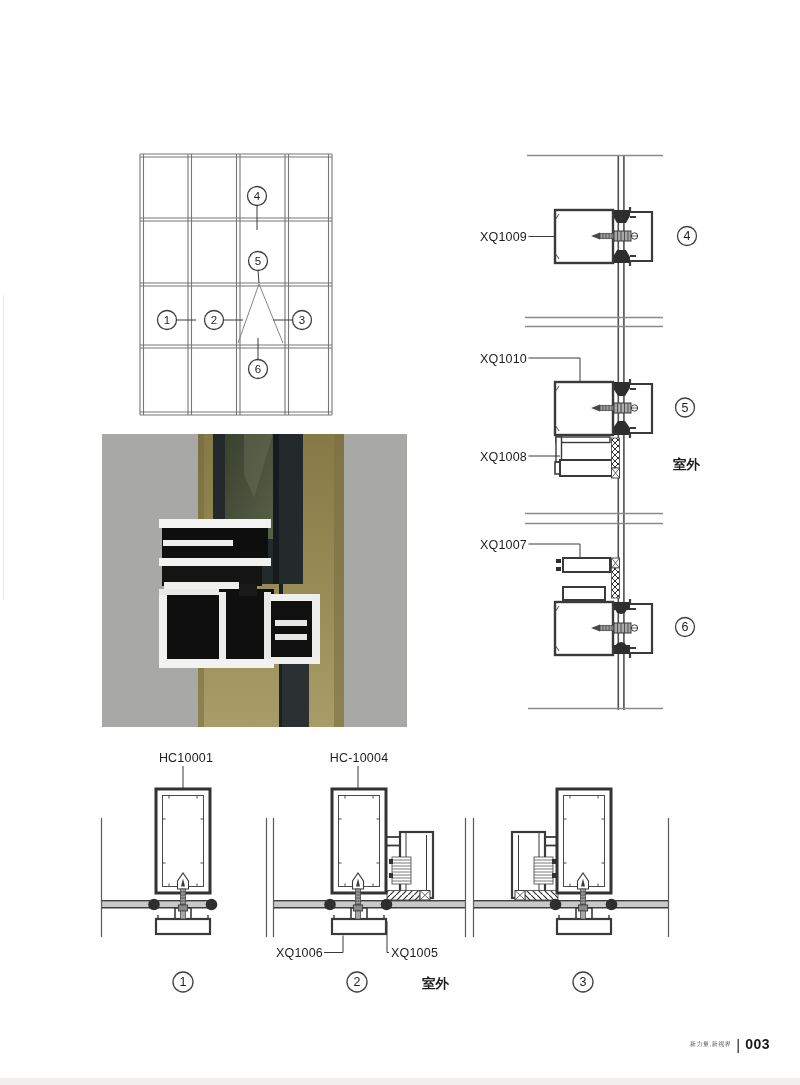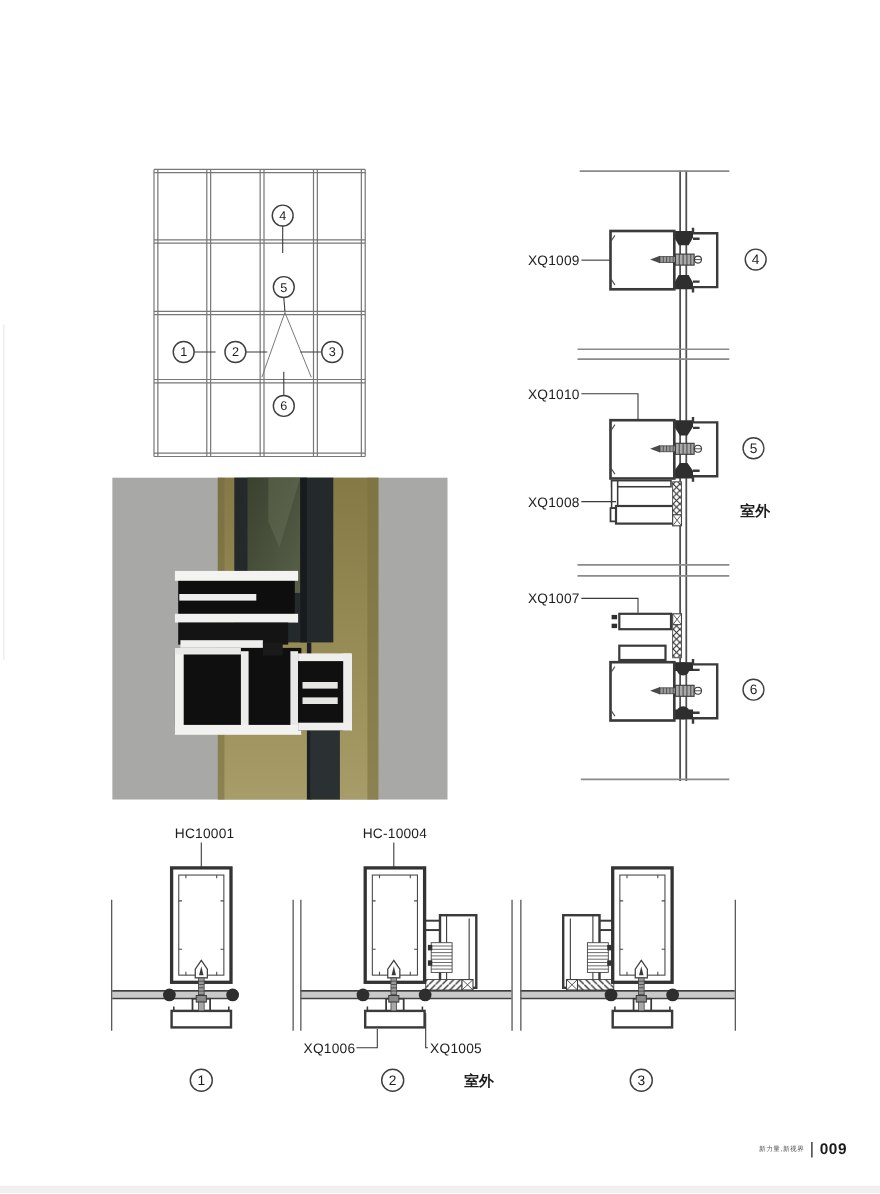--- a/index.html
+++ b/index.html
@@ -280,18 +280,18 @@
       <use href="#cap" transform="translate(467,174)"></use>
       <use href="#screwV" transform="translate(493,128)"></use>
       <circle class="callout" cx="493" cy="237" r="10"></circle>
       <text class="cnum2" x="493" y="241.3">3</text>
     </g>
   </svg>
 
   <div id="footer">
     <span class="slogan">新力量,新视界</span>
     <span class="div">|</span>
-    <span class="pnum">009</span>
+    <span class="pnum">003</span>
   </div>
 
   <div id="edge-artifact-left"></div>
   <div id="edge-artifact-bottom"></div>
 </div>
 
 </body></html>

